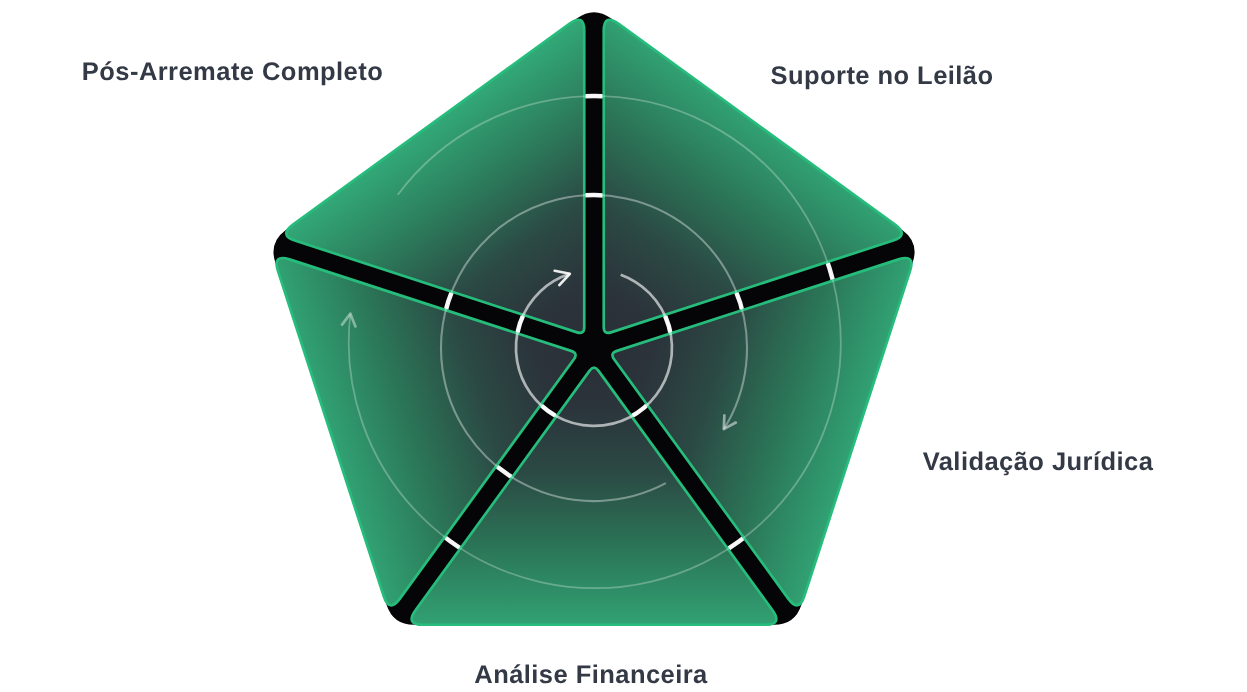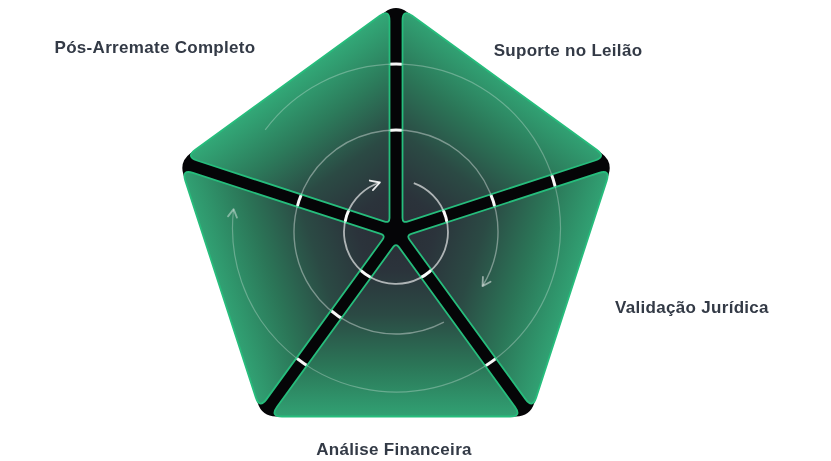--- a/index.html
+++ b/index.html
@@ -15,21 +15,21 @@
     position:absolute;
     transform:translate(-50%,-50%);
     font-size:17px;
     font-weight:700;
     letter-spacing:0.3px;
     color:#333a46;
     white-space:nowrap;
     user-select:none;
   }
   .lbl-0{left:155px;top:48px;}
-  .lbl-1{left:568px;top:51px;}
+  .lbl-1{left:588px;top:51px;}
   .lbl-2{left:692px;top:308px;}
   .lbl-3{left:394px;top:450px;}
   .lbl-4{left:97px;top:308px;}
 </style>
 </head>
 <body>
 
 <div class="stage">
 
   <svg width="831" height="461" viewBox="0 0 831 461">

